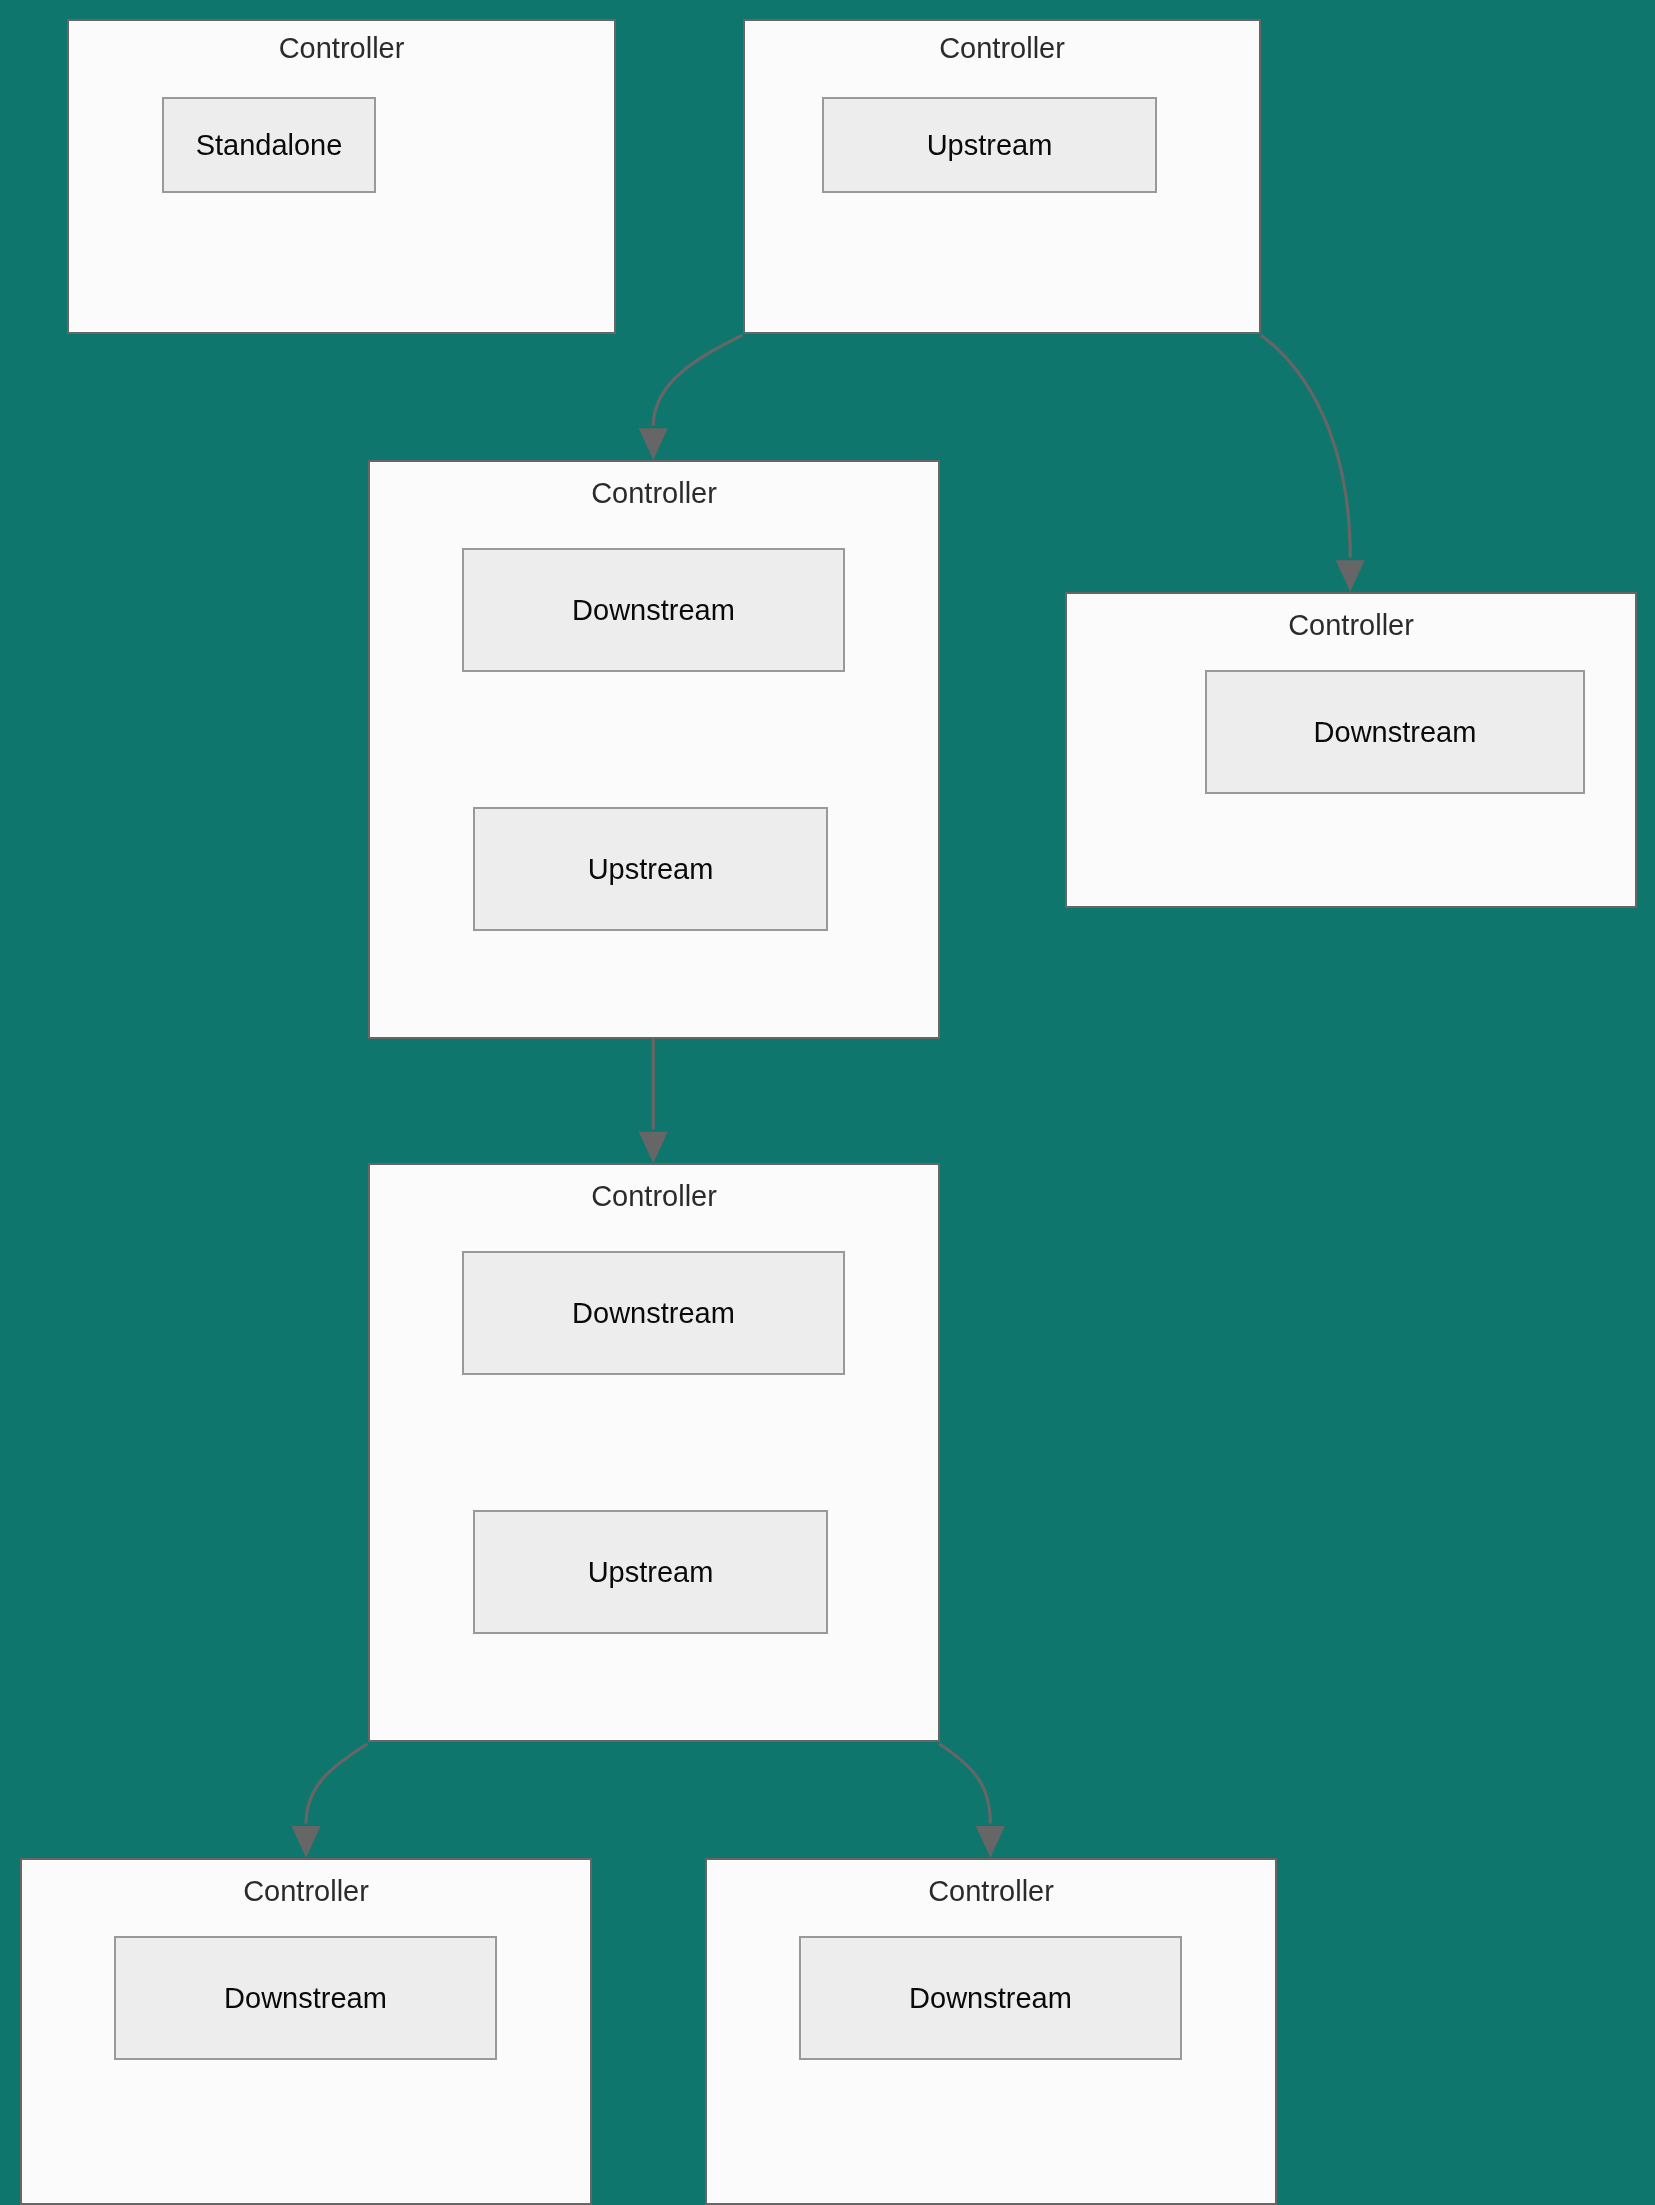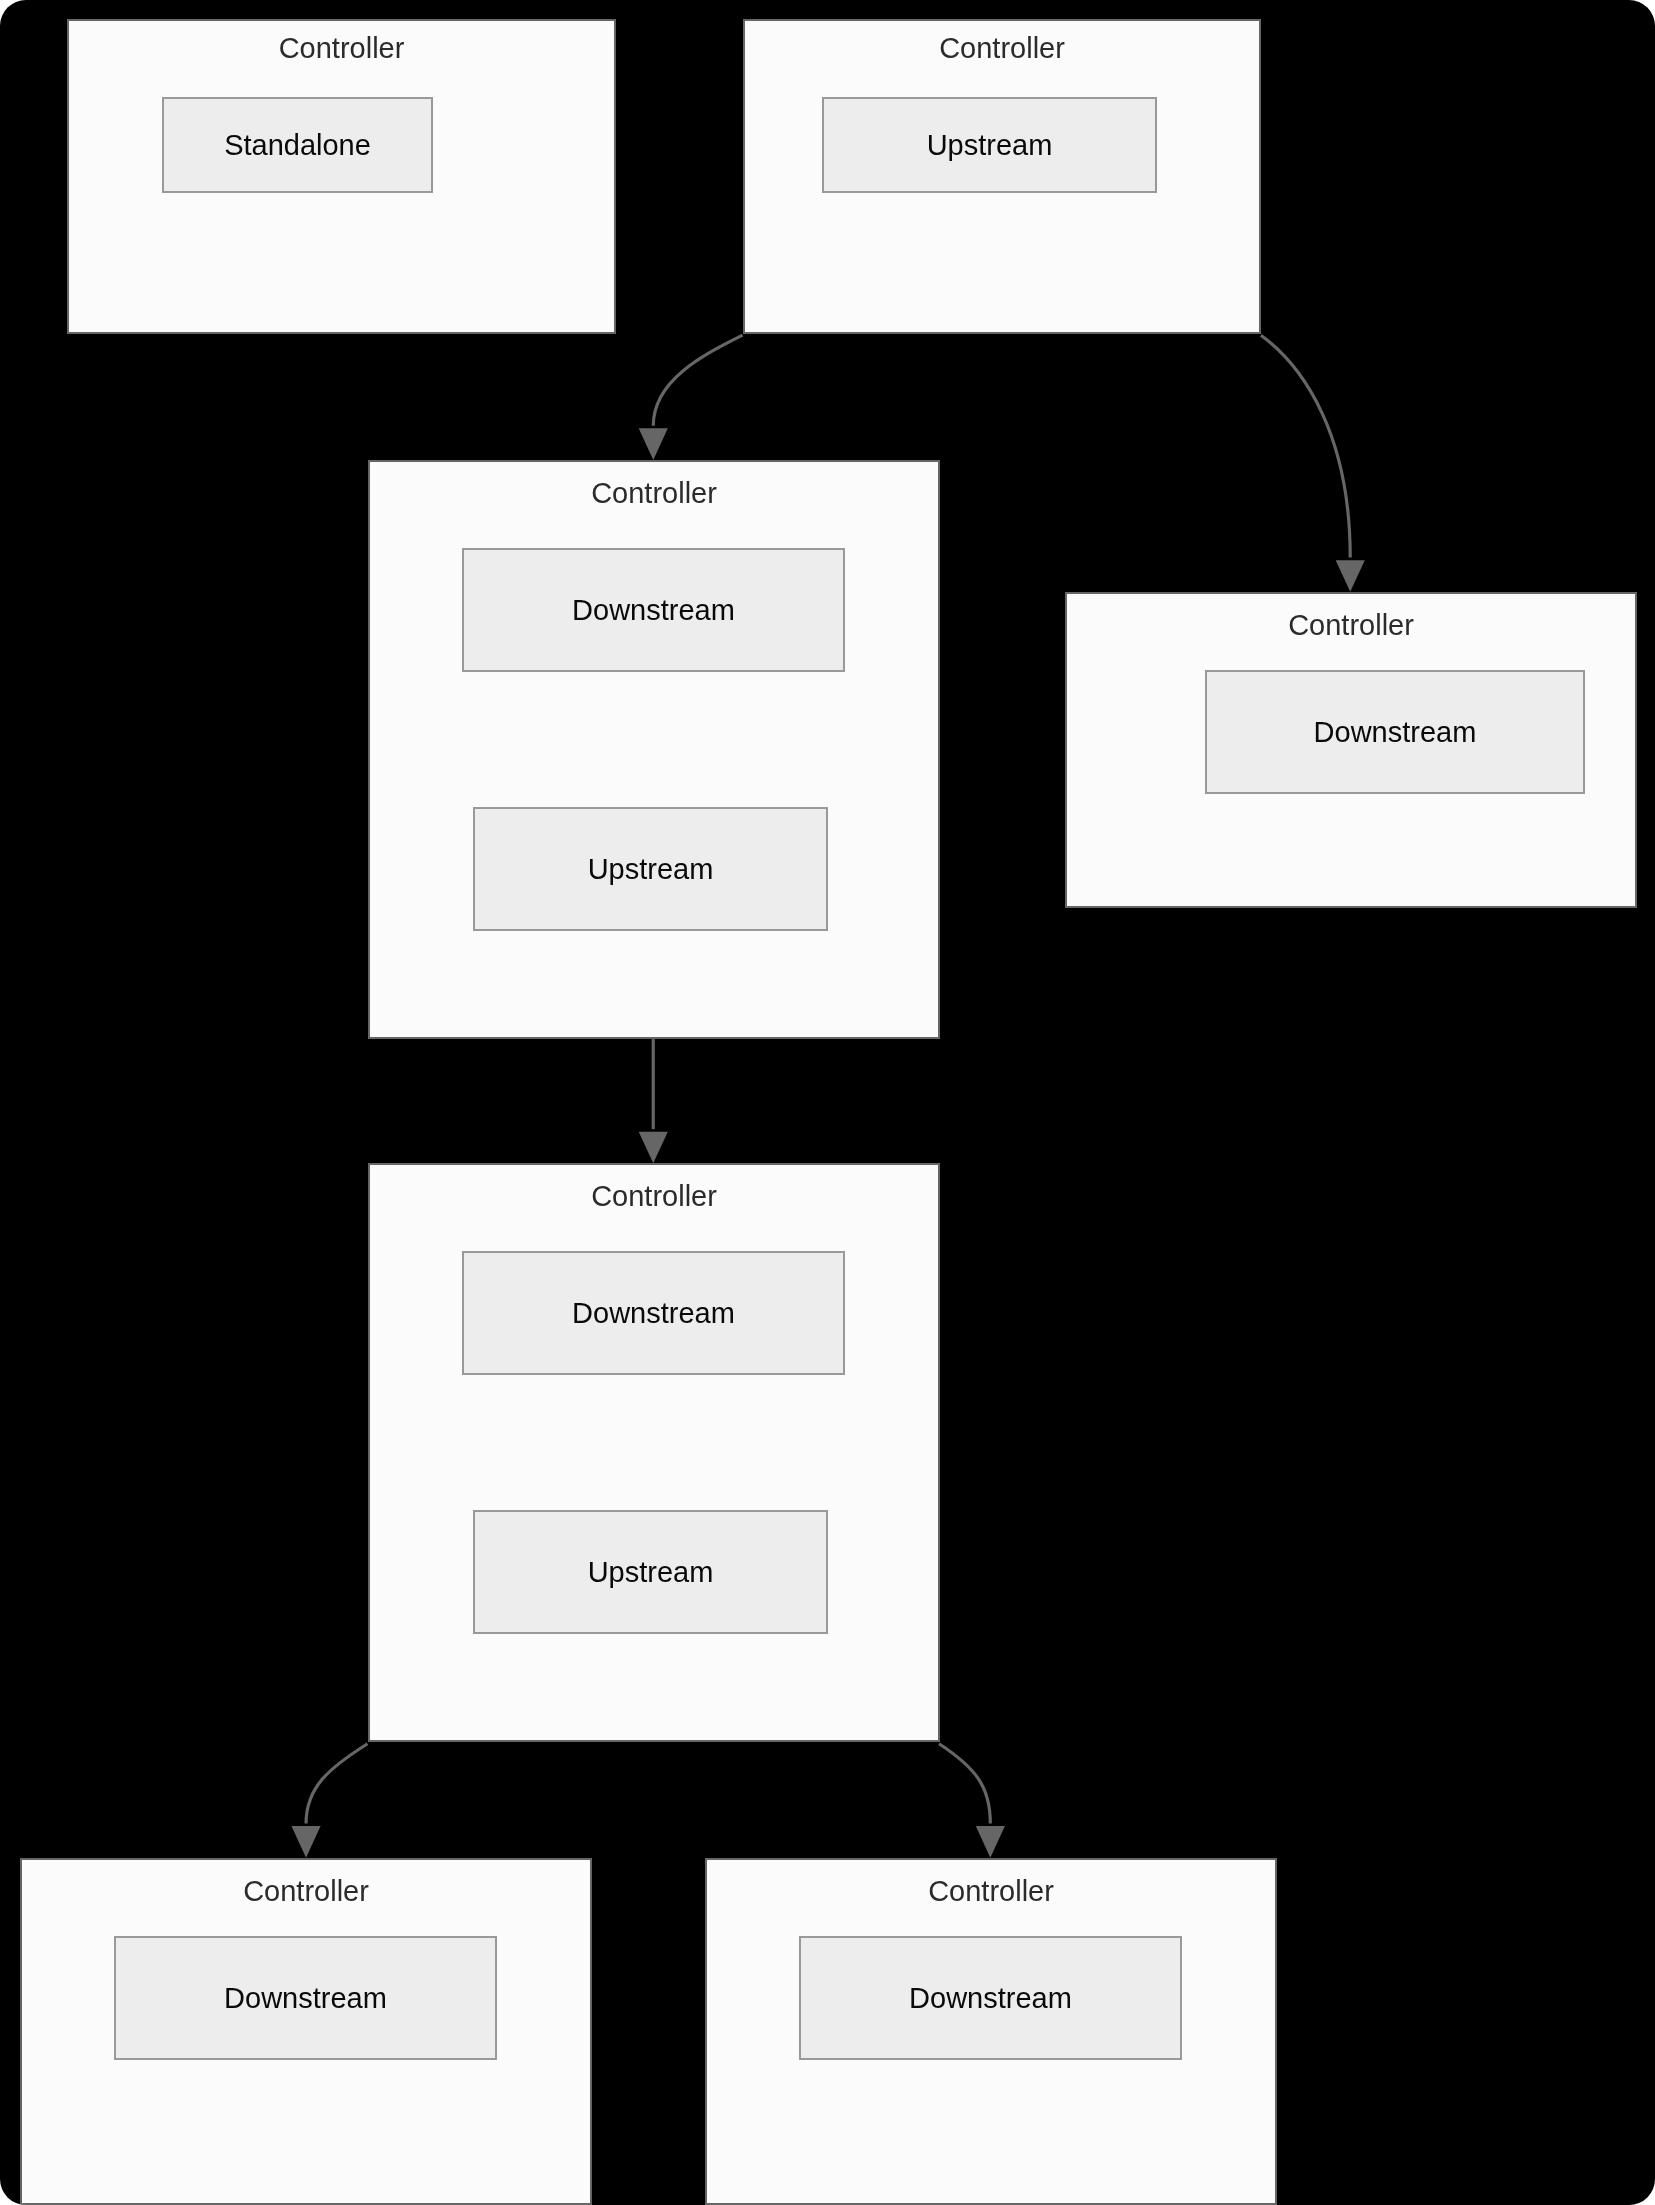--- a/index.html
+++ b/index.html
@@ -4,23 +4,22 @@
 <style>
   html,body{margin:0;padding:0;background:#ffffff;}
   body{
     font-family:"Liberation Sans","DejaVu Sans",sans-serif;
     -webkit-font-smoothing:antialiased;
   }
   #canvas{
     position:relative;
     width:1655px;
     height:2205px;
-    background:#000000;
+    background:#0f766e;
     overflow:hidden;
-    border-radius:26px;
   }
   
   .controller{
     position:absolute;
     box-sizing:border-box;
     background:#fbfbfb;
     border:2.5px solid #666666;
   }
   .controller-title{
     position:absolute;
@@ -88,21 +87,21 @@
     </g>
 
     <g>
       <path d="M 1482 2752 C 1540 2790, 1563 2820, 1563 2878"></path>
       <polygon points="1563,2932 1540,2882 1586,2882"></polygon>
     </g>
   </svg>
 
   <div class="controller" style="left:67px; top:19px; width:549px; height:315px;">
     <div class="controller-title" style="top:12.7px;">Controller</div>
-    <div class="rolebox" style="left:93px; top:76px; width:271px; height:96px;">
+    <div class="rolebox" style="left:93px; top:76px; width:214px; height:96px;">
       <span class="rolebox-label">Standalone</span>
     </div>
   </div>
 
   <div class="controller" style="left:743px; top:19px; width:518px; height:315px;">
     <div class="controller-title" style="top:12.7px;">Controller</div>
     <div class="rolebox" style="left:77px; top:76px; width:335px; height:96px;">
       <span class="rolebox-label">Upstream</span>
     </div>
   </div>

